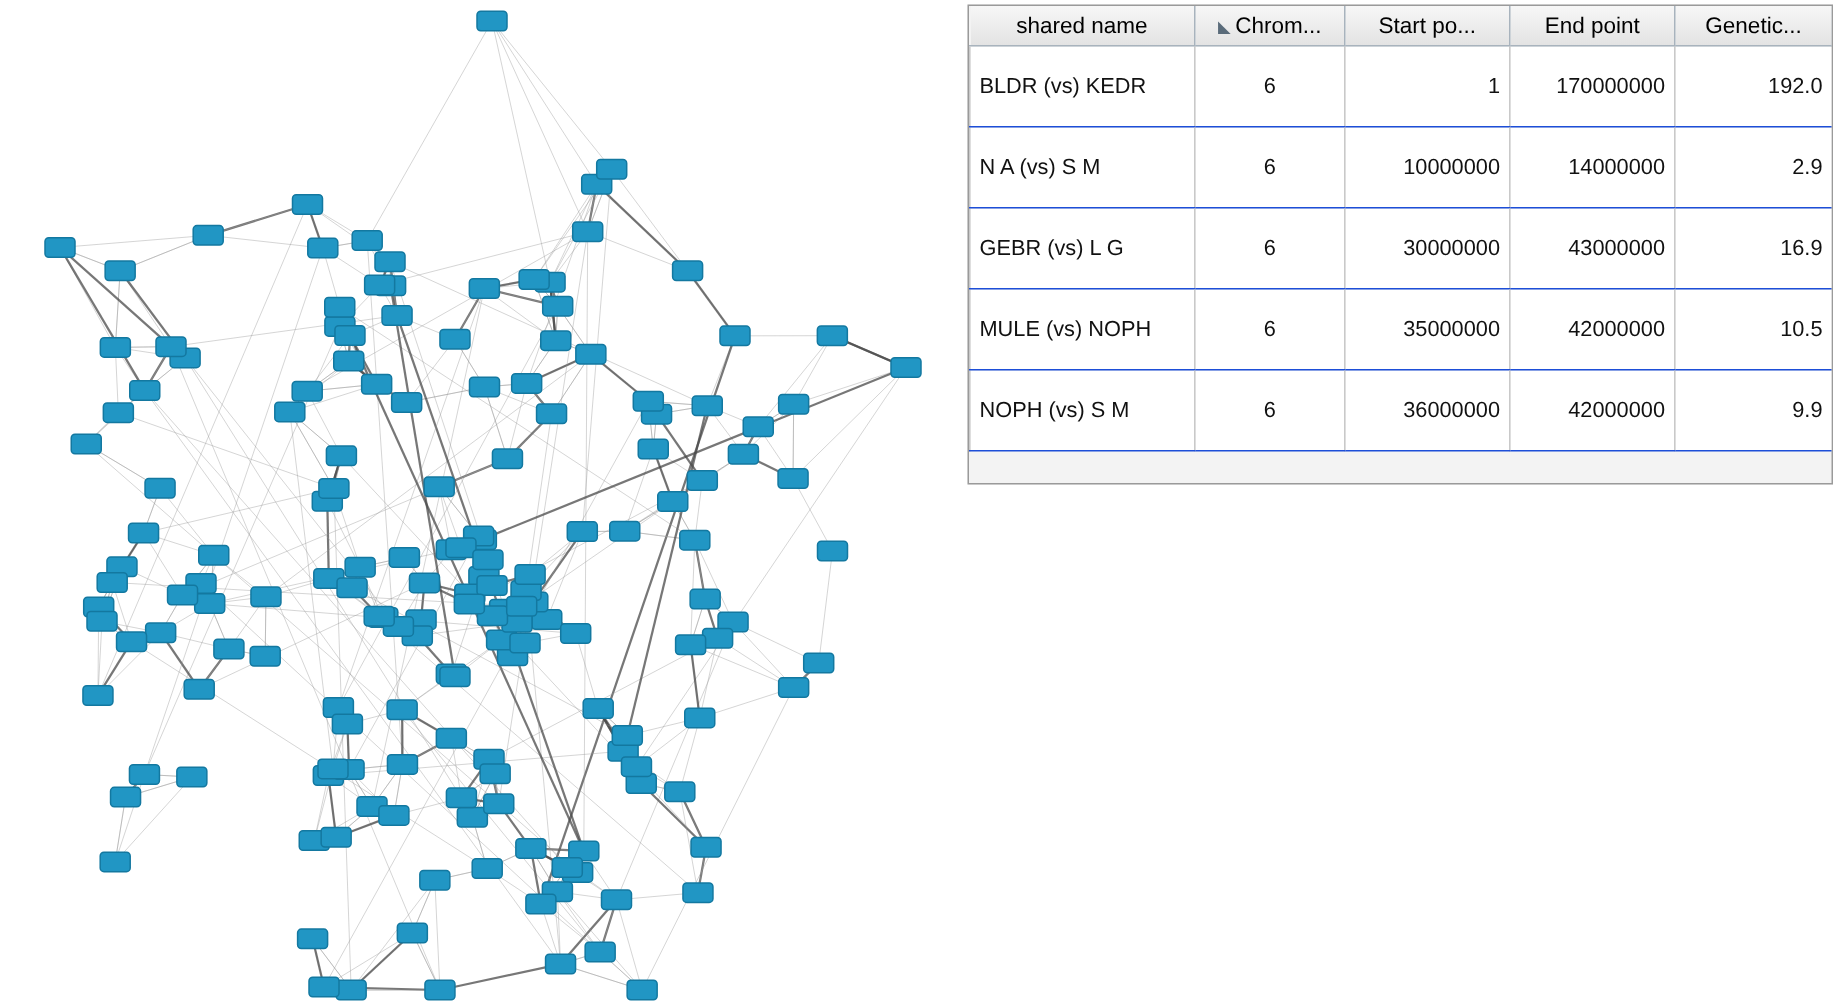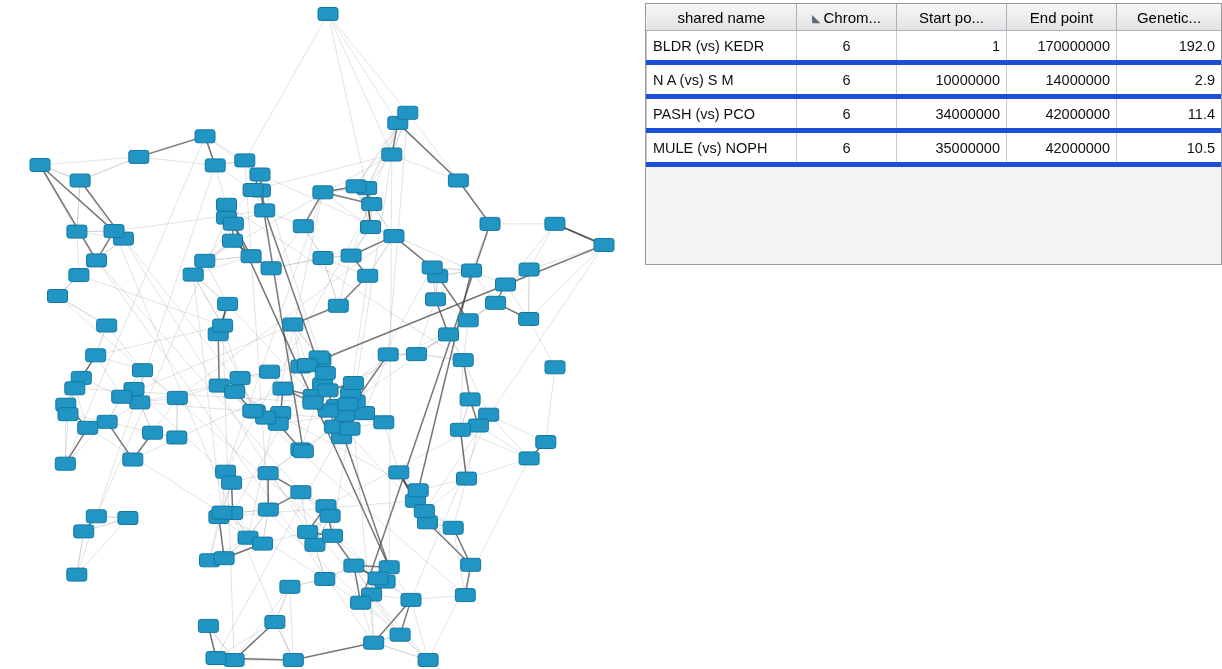--- a/index.html
+++ b/index.html
@@ -36,21 +36,21 @@
     width: 582px;
     height: 669px;
   }
 
   
   #table-panel {
     position: absolute;
     left: 5px;
     top: 3px;
     width: 577px;
-    height: 262px;
+    height: 320px;
     background: #f3f3f3;
     border: 1px solid #9a9a9a;
     box-sizing: border-box;
     overflow: hidden;
   }
   table.data-table {
     border-collapse: collapse;
     width: 100%;
     table-layout: fixed;
     font-size: 14.5px;
@@ -64,24 +64,24 @@
     font-weight: normal;
     font-size: 15px;
     height: 24px;
     padding: 1px 5px;
     text-align: center;
     white-space: nowrap;
     overflow: hidden;
     color: #000;
   }
   table.data-table td {
-    border-bottom: 5px solid #1d4ed8;
+    border-bottom: 1px solid #1d4ed8;
     border-right: 1px solid #c9c9c9;
     height: 21px;
-    padding: 4px 6px;
+    padding: 16px 6px;
     background: #ffffff;
     white-space: nowrap;
     overflow: hidden;
     font-size: 14.5px;
     margin-top: 32px;
   }
   table.data-table td.right { text-align: right; }
   table.data-table td.center { text-align: center; }
   table.data-table tr td:first-child { border-left: 1px solid #c9c9c9; }
 
@@ -1311,31 +1311,38 @@
               <td class="right">192.0</td>
             </tr>
             <tr>
               <td class="">N A (vs) S M</td>
               <td class="center">6</td>
               <td class="right">10000000</td>
               <td class="right">14000000</td>
               <td class="right">2.9</td>
             </tr>
             <tr>
-              <td class="">PASH (vs) PCO</td>
+              <td class="">GEBR (vs) L G</td>
               <td class="center">6</td>
-              <td class="right">34000000</td>
-              <td class="right">42000000</td>
-              <td class="right">11.4</td>
+              <td class="right">30000000</td>
+              <td class="right">43000000</td>
+              <td class="right">16.9</td>
             </tr>
             <tr>
               <td class="">MULE (vs) NOPH</td>
               <td class="center">6</td>
               <td class="right">35000000</td>
               <td class="right">42000000</td>
               <td class="right">10.5</td>
+            </tr>
+            <tr>
+              <td class="">NOPH (vs) S M</td>
+              <td class="center">6</td>
+              <td class="right">36000000</td>
+              <td class="right">42000000</td>
+              <td class="right">9.9</td>
             </tr>
           </tbody>
       </table>
     </div>
 
   </div>
 </div>
 
 </body></html>

